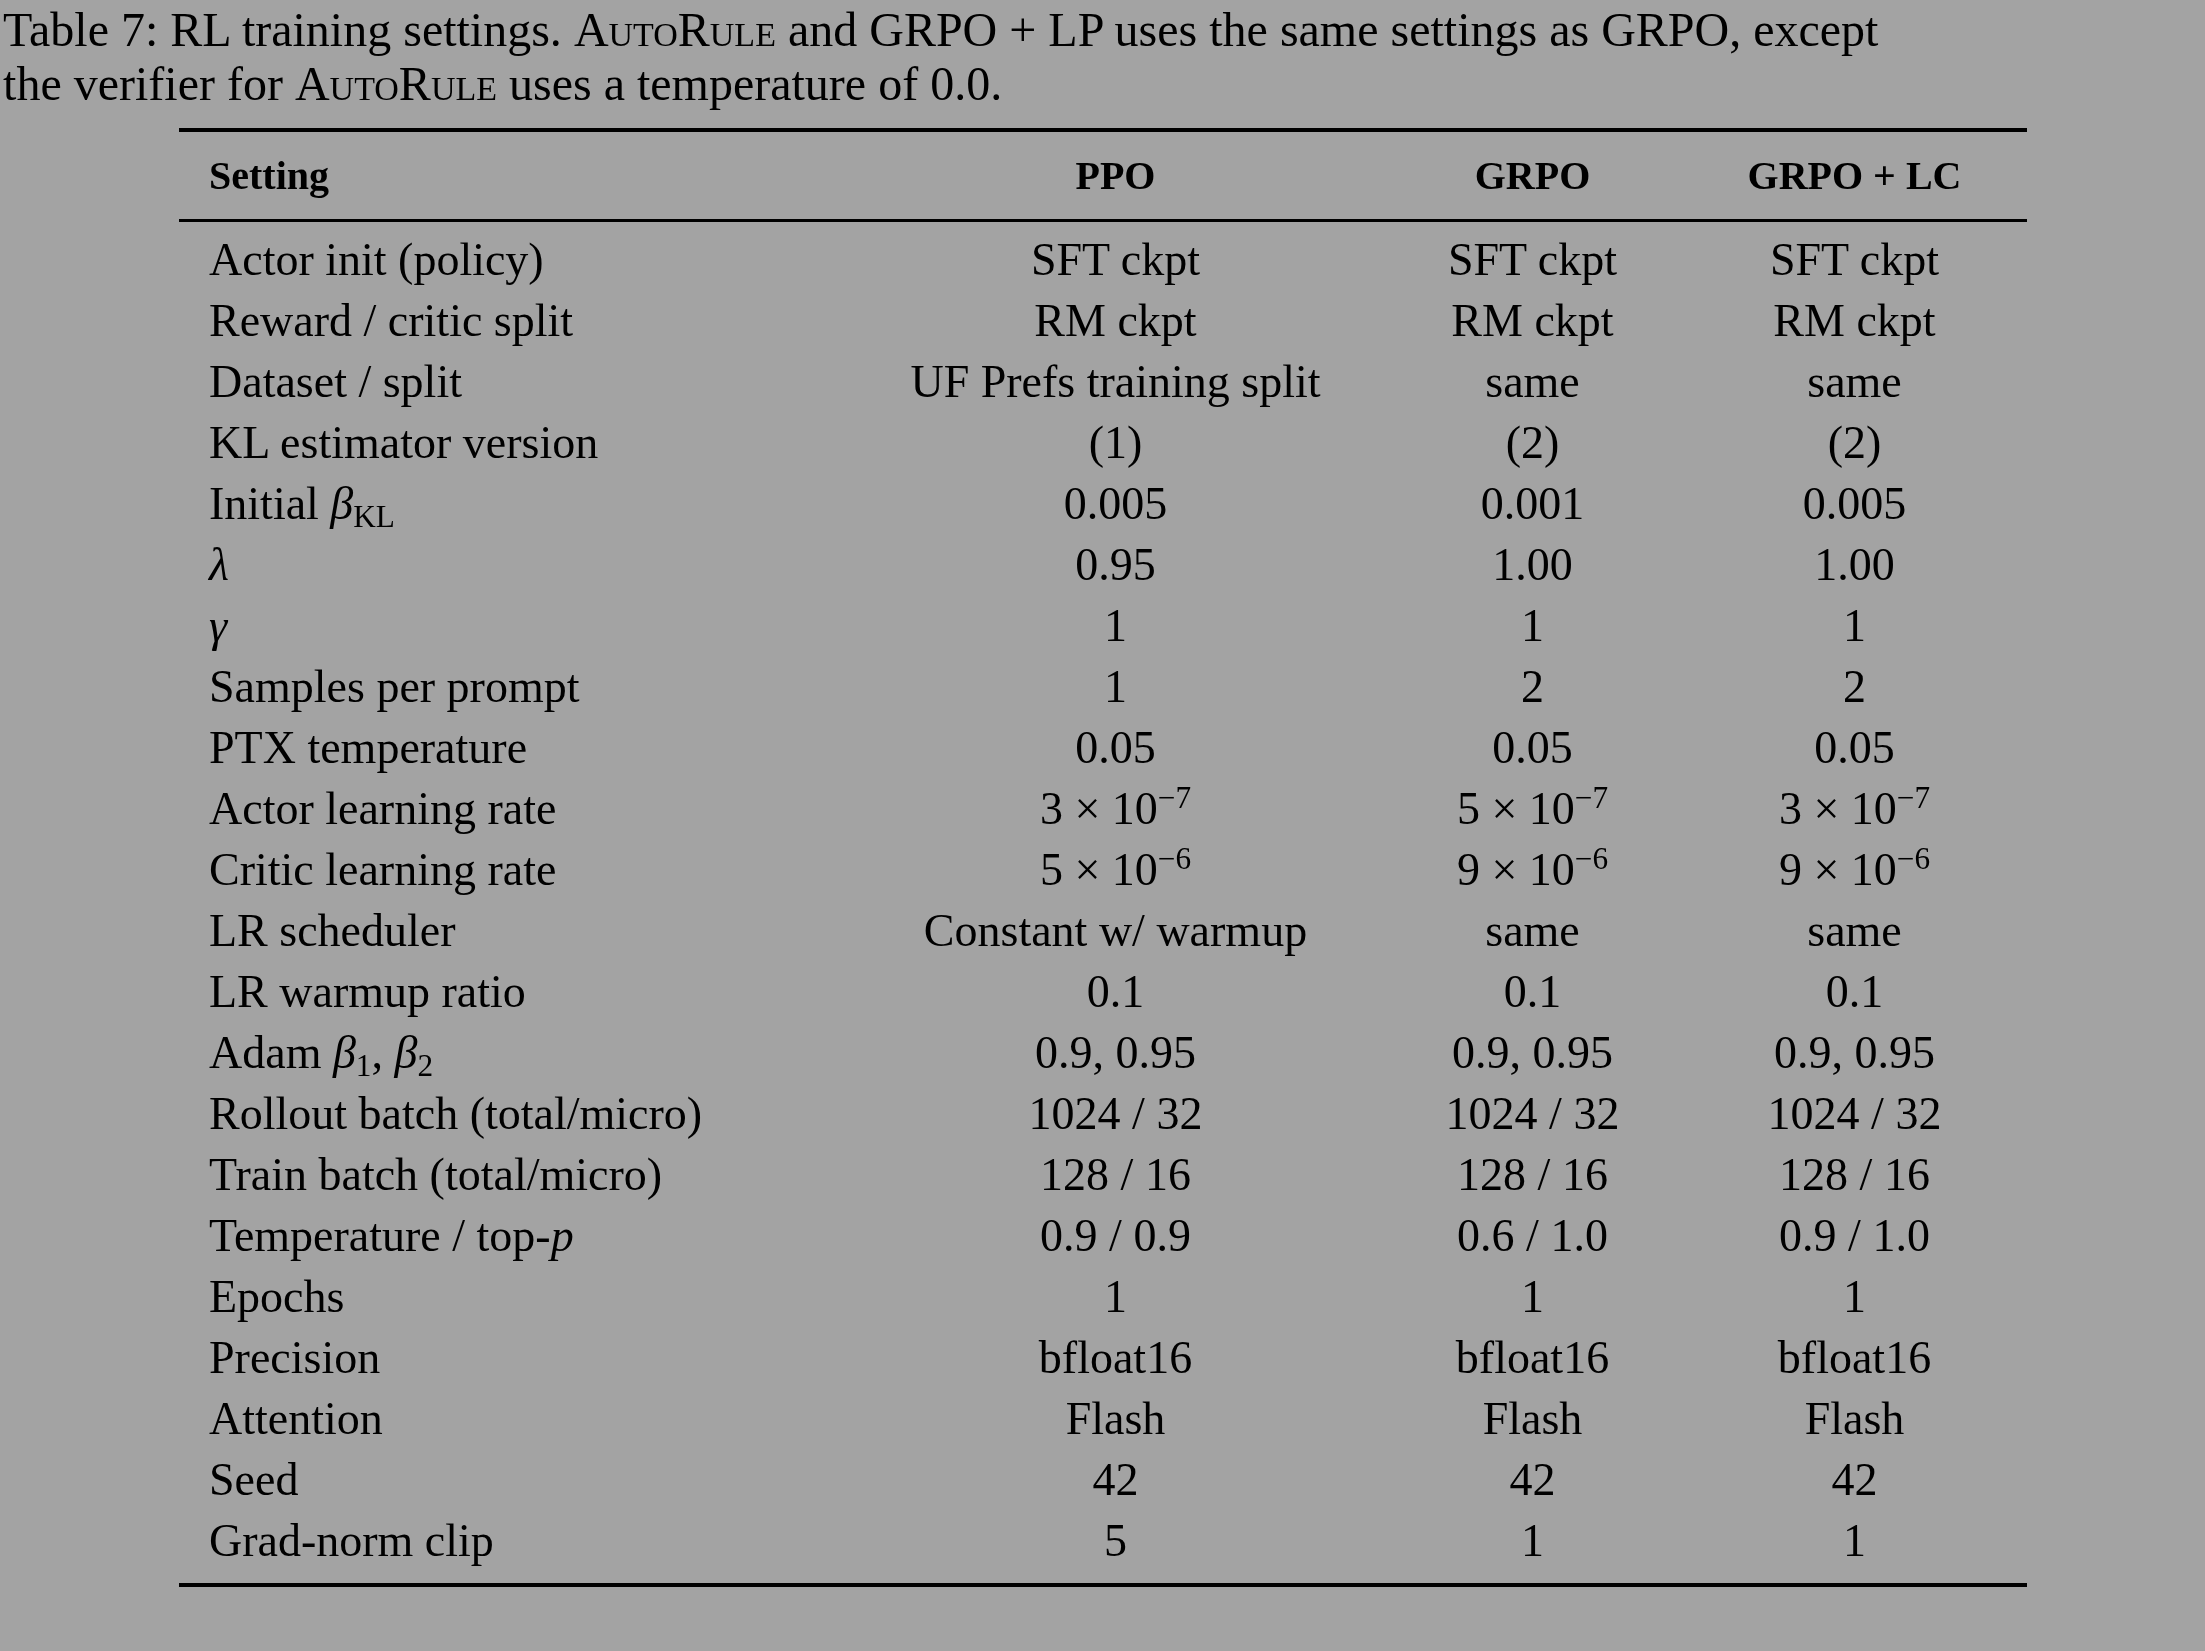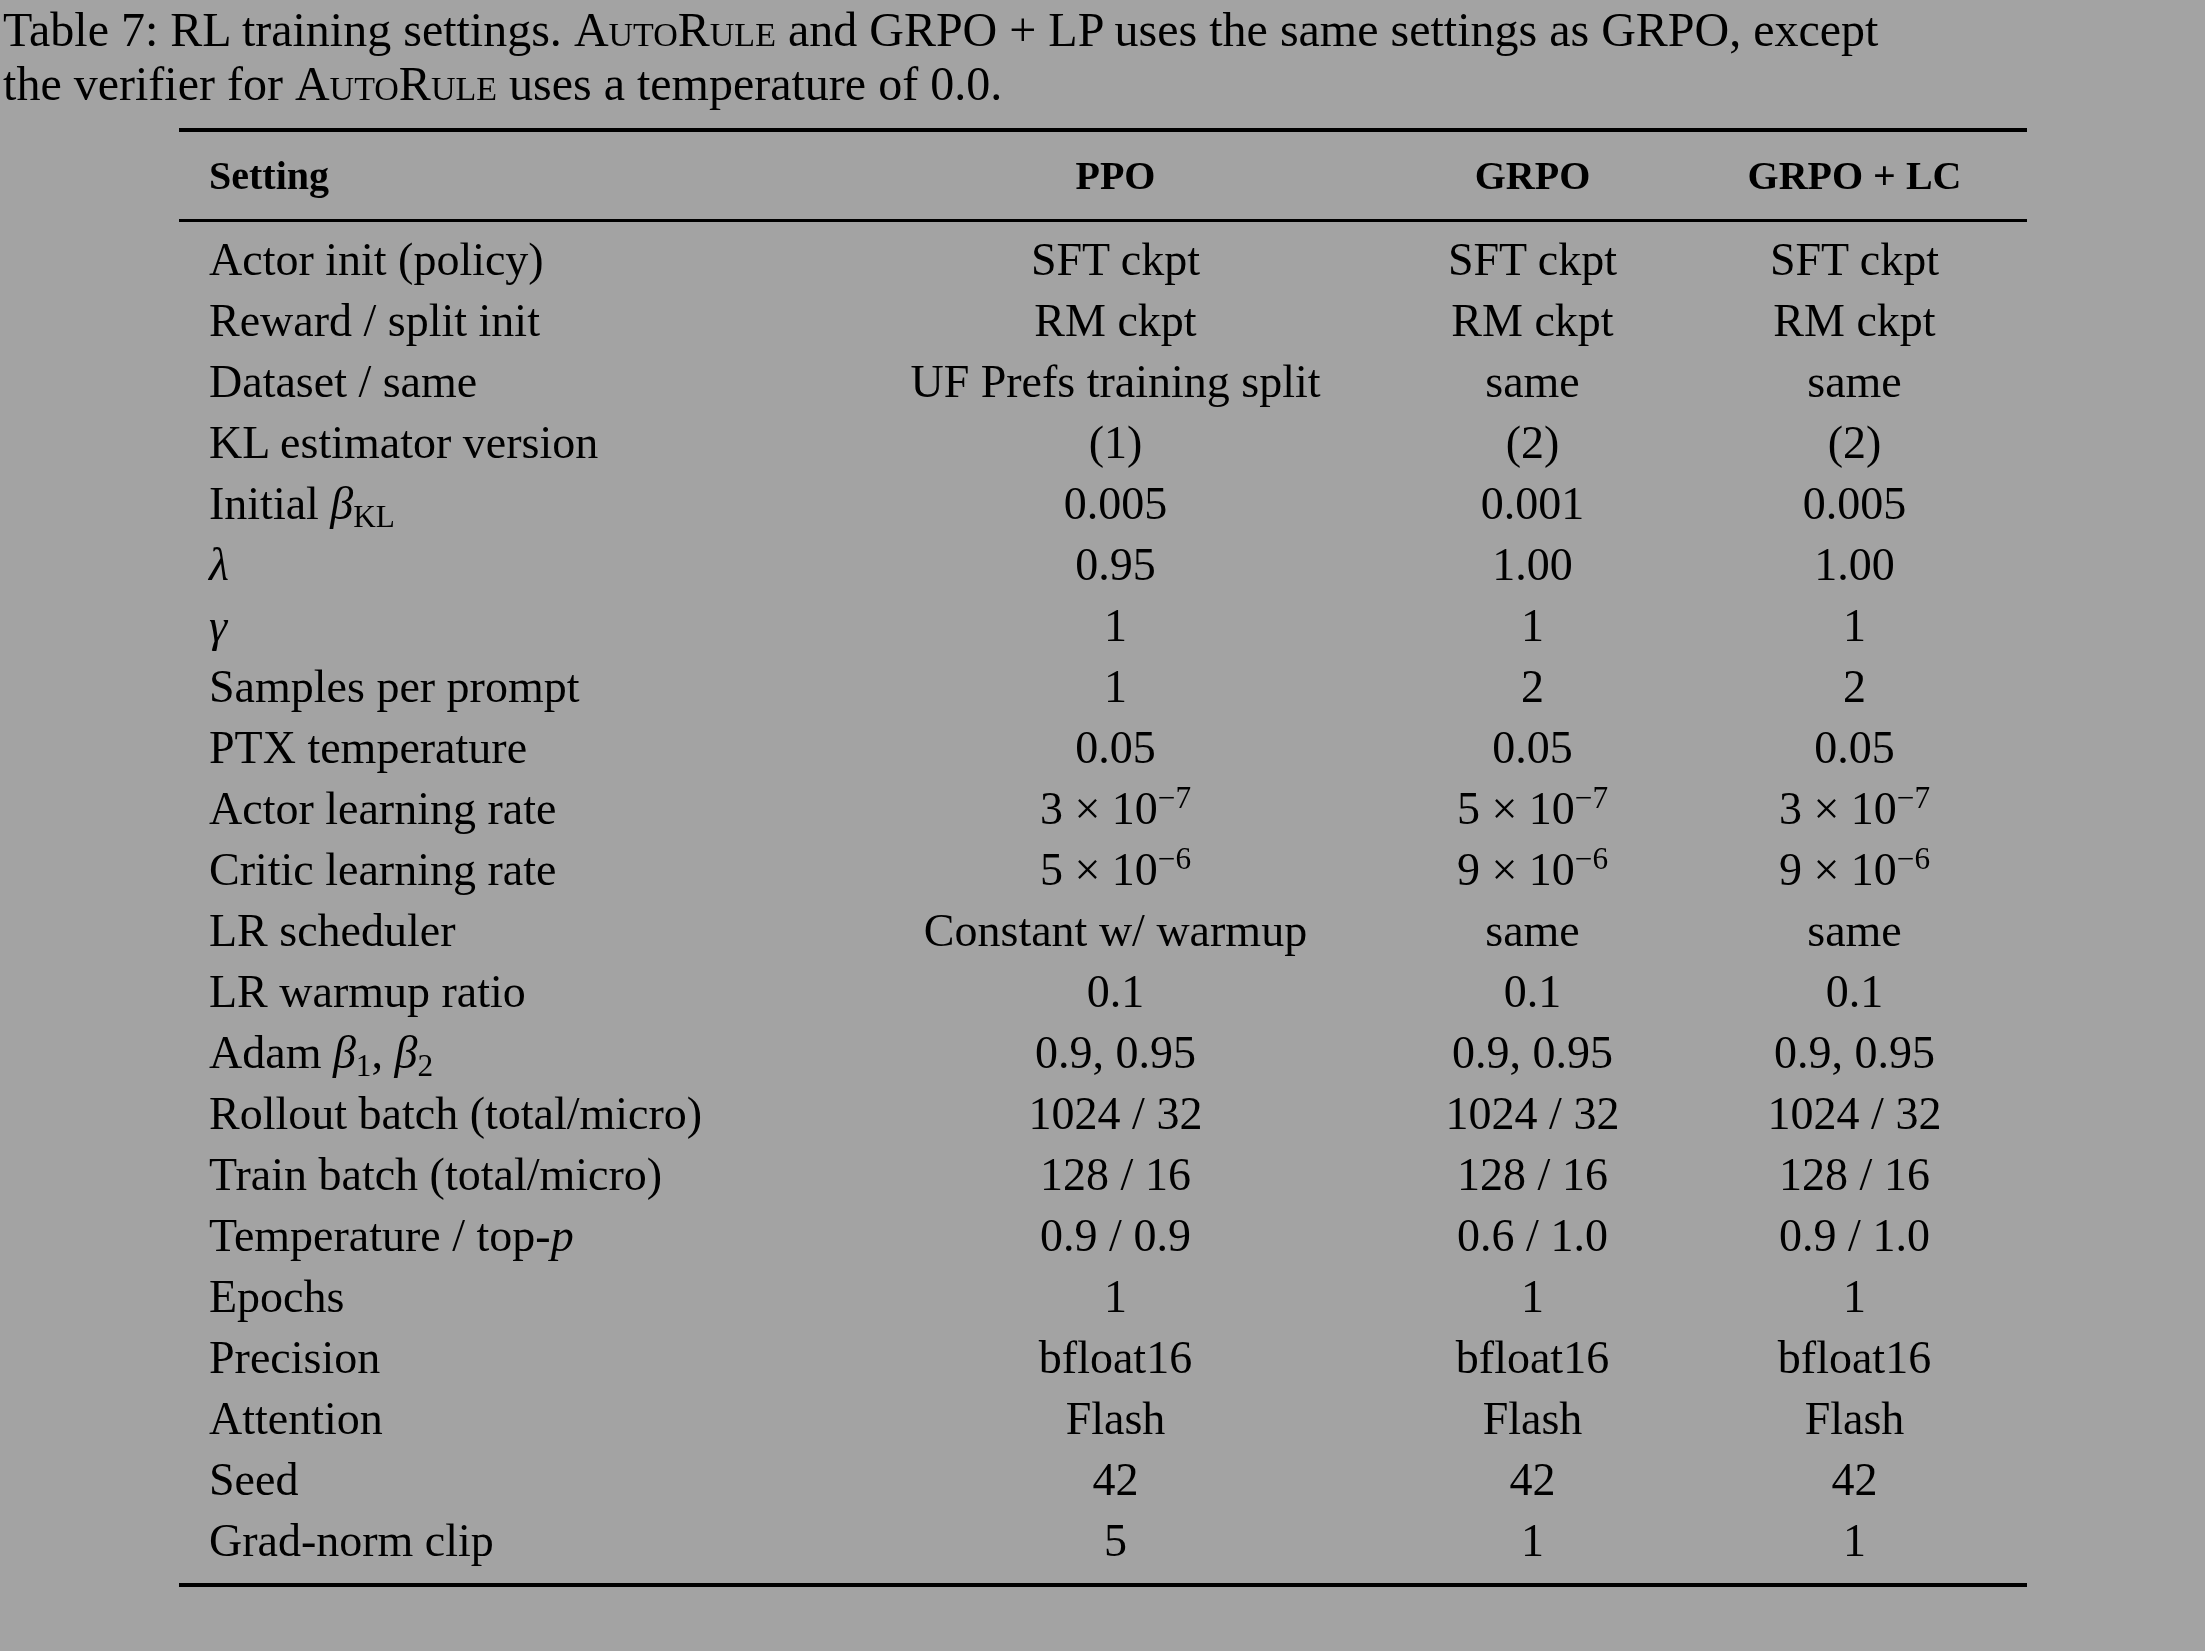--- a/index.html
+++ b/index.html
@@ -61,28 +61,28 @@
     </thead>
     <tbody id="tbody">
     <tr>
       <td class="setting">Actor init (policy)</td>
       <td class="val">SFT ckpt</td>
       <td class="val">SFT ckpt</td>
       <td class="val">SFT ckpt</td>
     </tr>
 
     <tr>
-      <td class="setting">Reward / split init</td>
+      <td class="setting">Reward / critic split</td>
       <td class="val">RM ckpt</td>
       <td class="val">RM ckpt</td>
       <td class="val">RM ckpt</td>
     </tr>
 
     <tr>
-      <td class="setting">Dataset / same</td>
+      <td class="setting">Dataset / split</td>
       <td class="val">UF Prefs training split</td>
       <td class="val">same</td>
       <td class="val">same</td>
     </tr>
 
     <tr>
       <td class="setting">KL estimator version</td>
       <td class="val">(1)</td>
       <td class="val">(2)</td>
       <td class="val">(2)</td>

